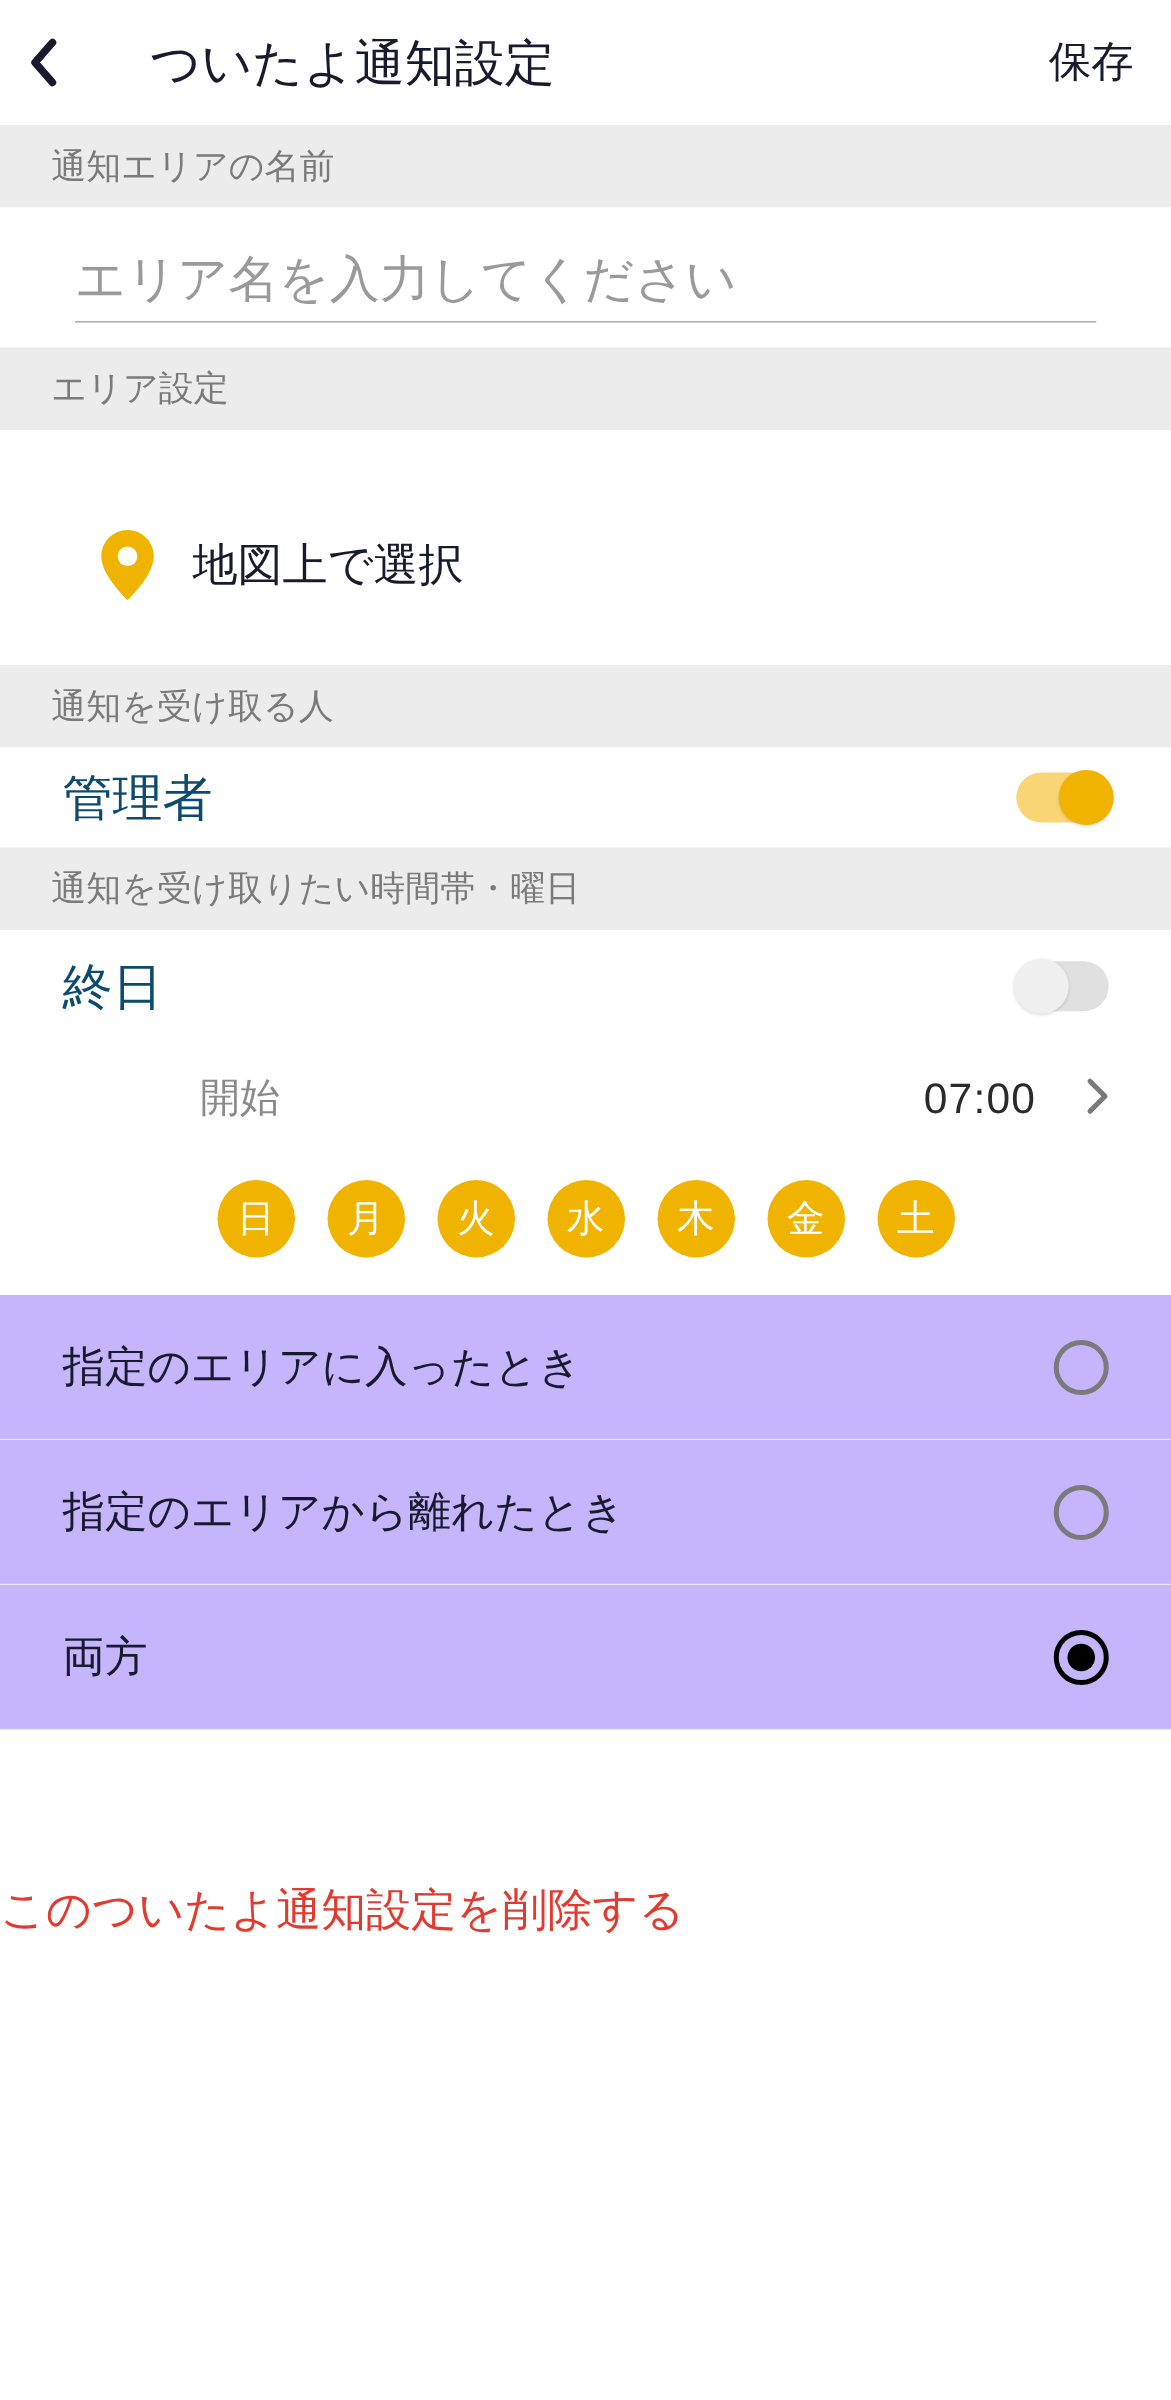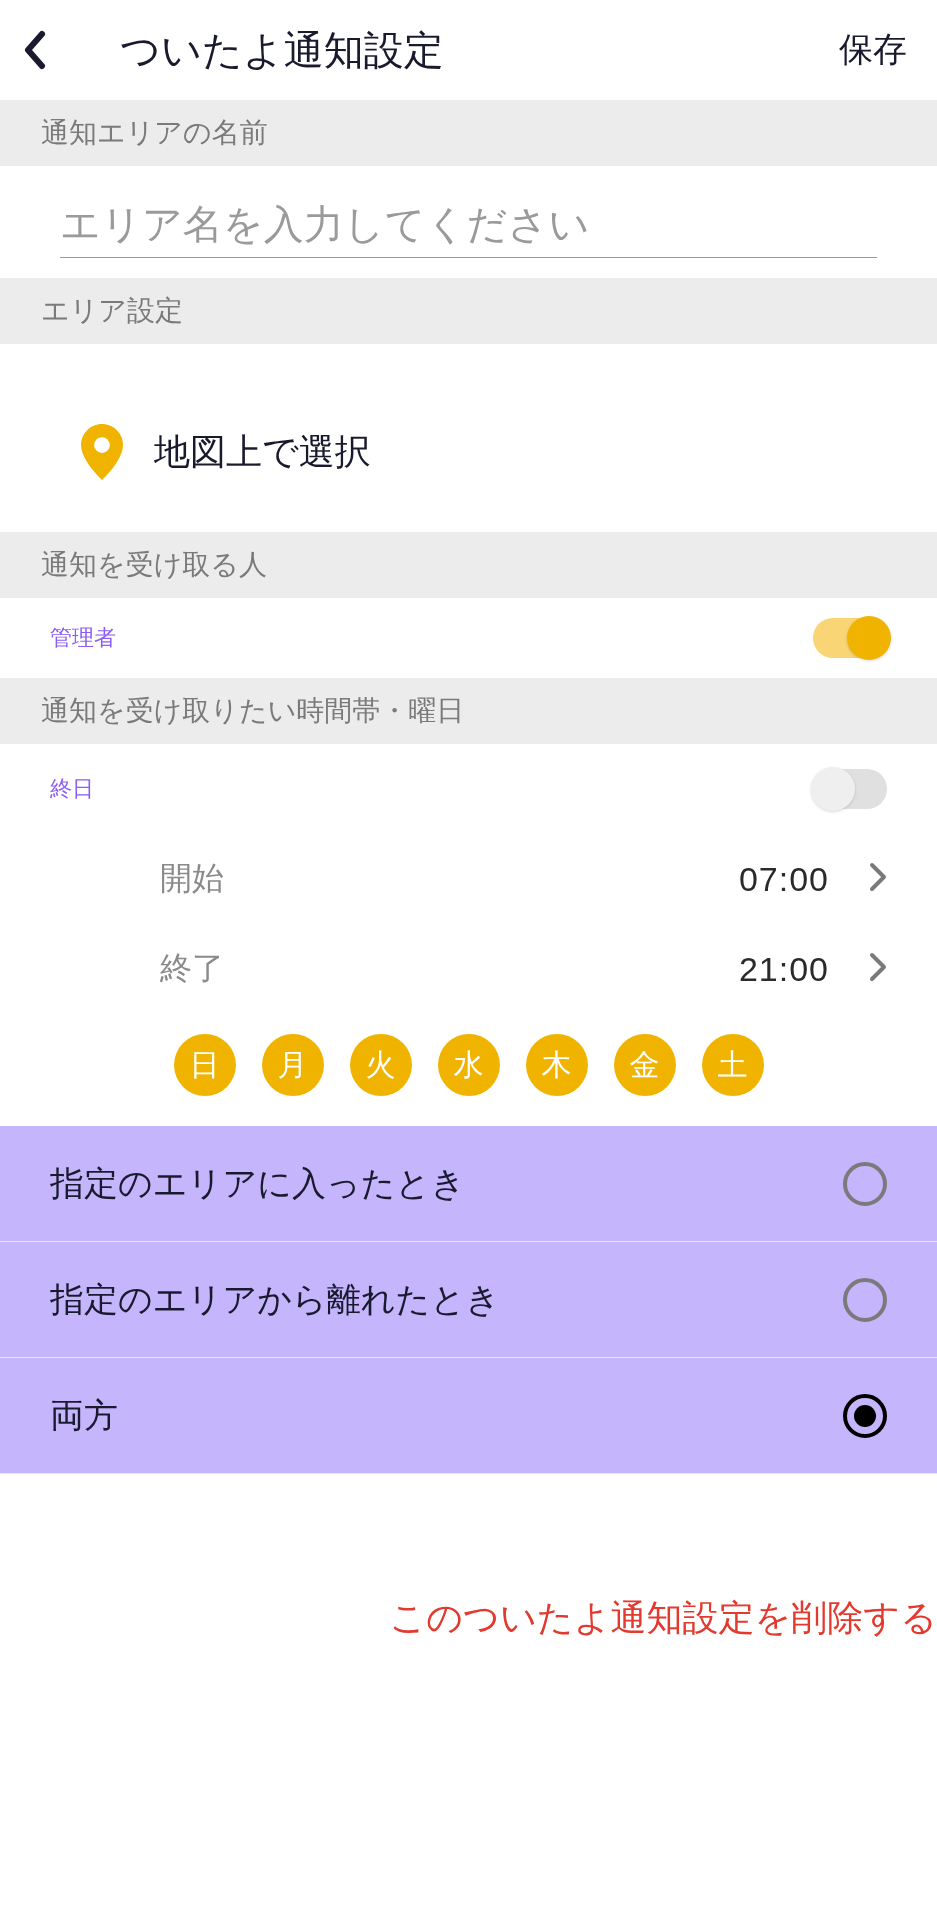--- a/index.html
+++ b/index.html
@@ -70,21 +70,21 @@
   .pin-icon { width: 44px; height: 56px; }
   .map-label { font-size: 36px; color: #1a1a2e; }
   .toggle-row {
     background: #ffffff;
     height: 80px;
     display: flex;
     align-items: center;
     justify-content: space-between;
     padding: 0 50px;
   }
-  .toggle-label { font-size: 22px; color: #8b5cf6; text-align: center; }
+  .toggle-label { font-size: 40px; color: #0c4a6e; text-align: center; }
   .toggle {
     width: 74px;
     height: 40px;
     border-radius: 20px;
     position: relative;
   }
   .toggle.on { background: #f9d576; }
   .toggle.off { background: #e0e0e0; }
   .toggle-knob {
     position: absolute;
@@ -151,21 +151,21 @@
     width: 22px;
     height: 22px;
     background: #000000;
     border-radius: 50%;
     top: 50%;
     left: 50%;
     transform: translate(-50%, -50%);
   }
   .delete-row {
     background: #ffffff;
-    text-align: right;
+    text-align: left;
     padding: 120px 0 40px 0;
   }
   .delete-text {
     font-size: 36px;
     color: #e23a2f;
   }
 </style>
 </head>
 <body>
 
@@ -211,29 +211,20 @@
 <div class="time-block">
   <div class="time-row">
     <div class="time-label">開始</div>
     <div class="time-value">07:00</div>
     <div class="chevron">
       <svg viewBox="0 0 18 30">
           <polyline points="3,3 15,15 3,27" fill="none" stroke="#7a7a7a" stroke-width="4" stroke-linecap="round" stroke-linejoin="round"></polyline>
         </svg>
     </div>
   </div>
-  <div class="time-row">
-    <div class="time-label">終了</div>
-    <div class="time-value">21:00</div>
-    <div class="chevron">
-      <svg viewBox="0 0 18 30">
-          <polyline points="3,3 15,15 3,27" fill="none" stroke="#7a7a7a" stroke-width="4" stroke-linecap="round" stroke-linejoin="round"></polyline>
-        </svg>
-    </div>
-  </div>
   <div class="days-row">
     <div class="day-chip">日</div>
     <div class="day-chip">月</div>
     <div class="day-chip">火</div>
     <div class="day-chip">水</div>
     <div class="day-chip">木</div>
     <div class="day-chip">金</div>
     <div class="day-chip">土</div>
   </div>
 </div>

